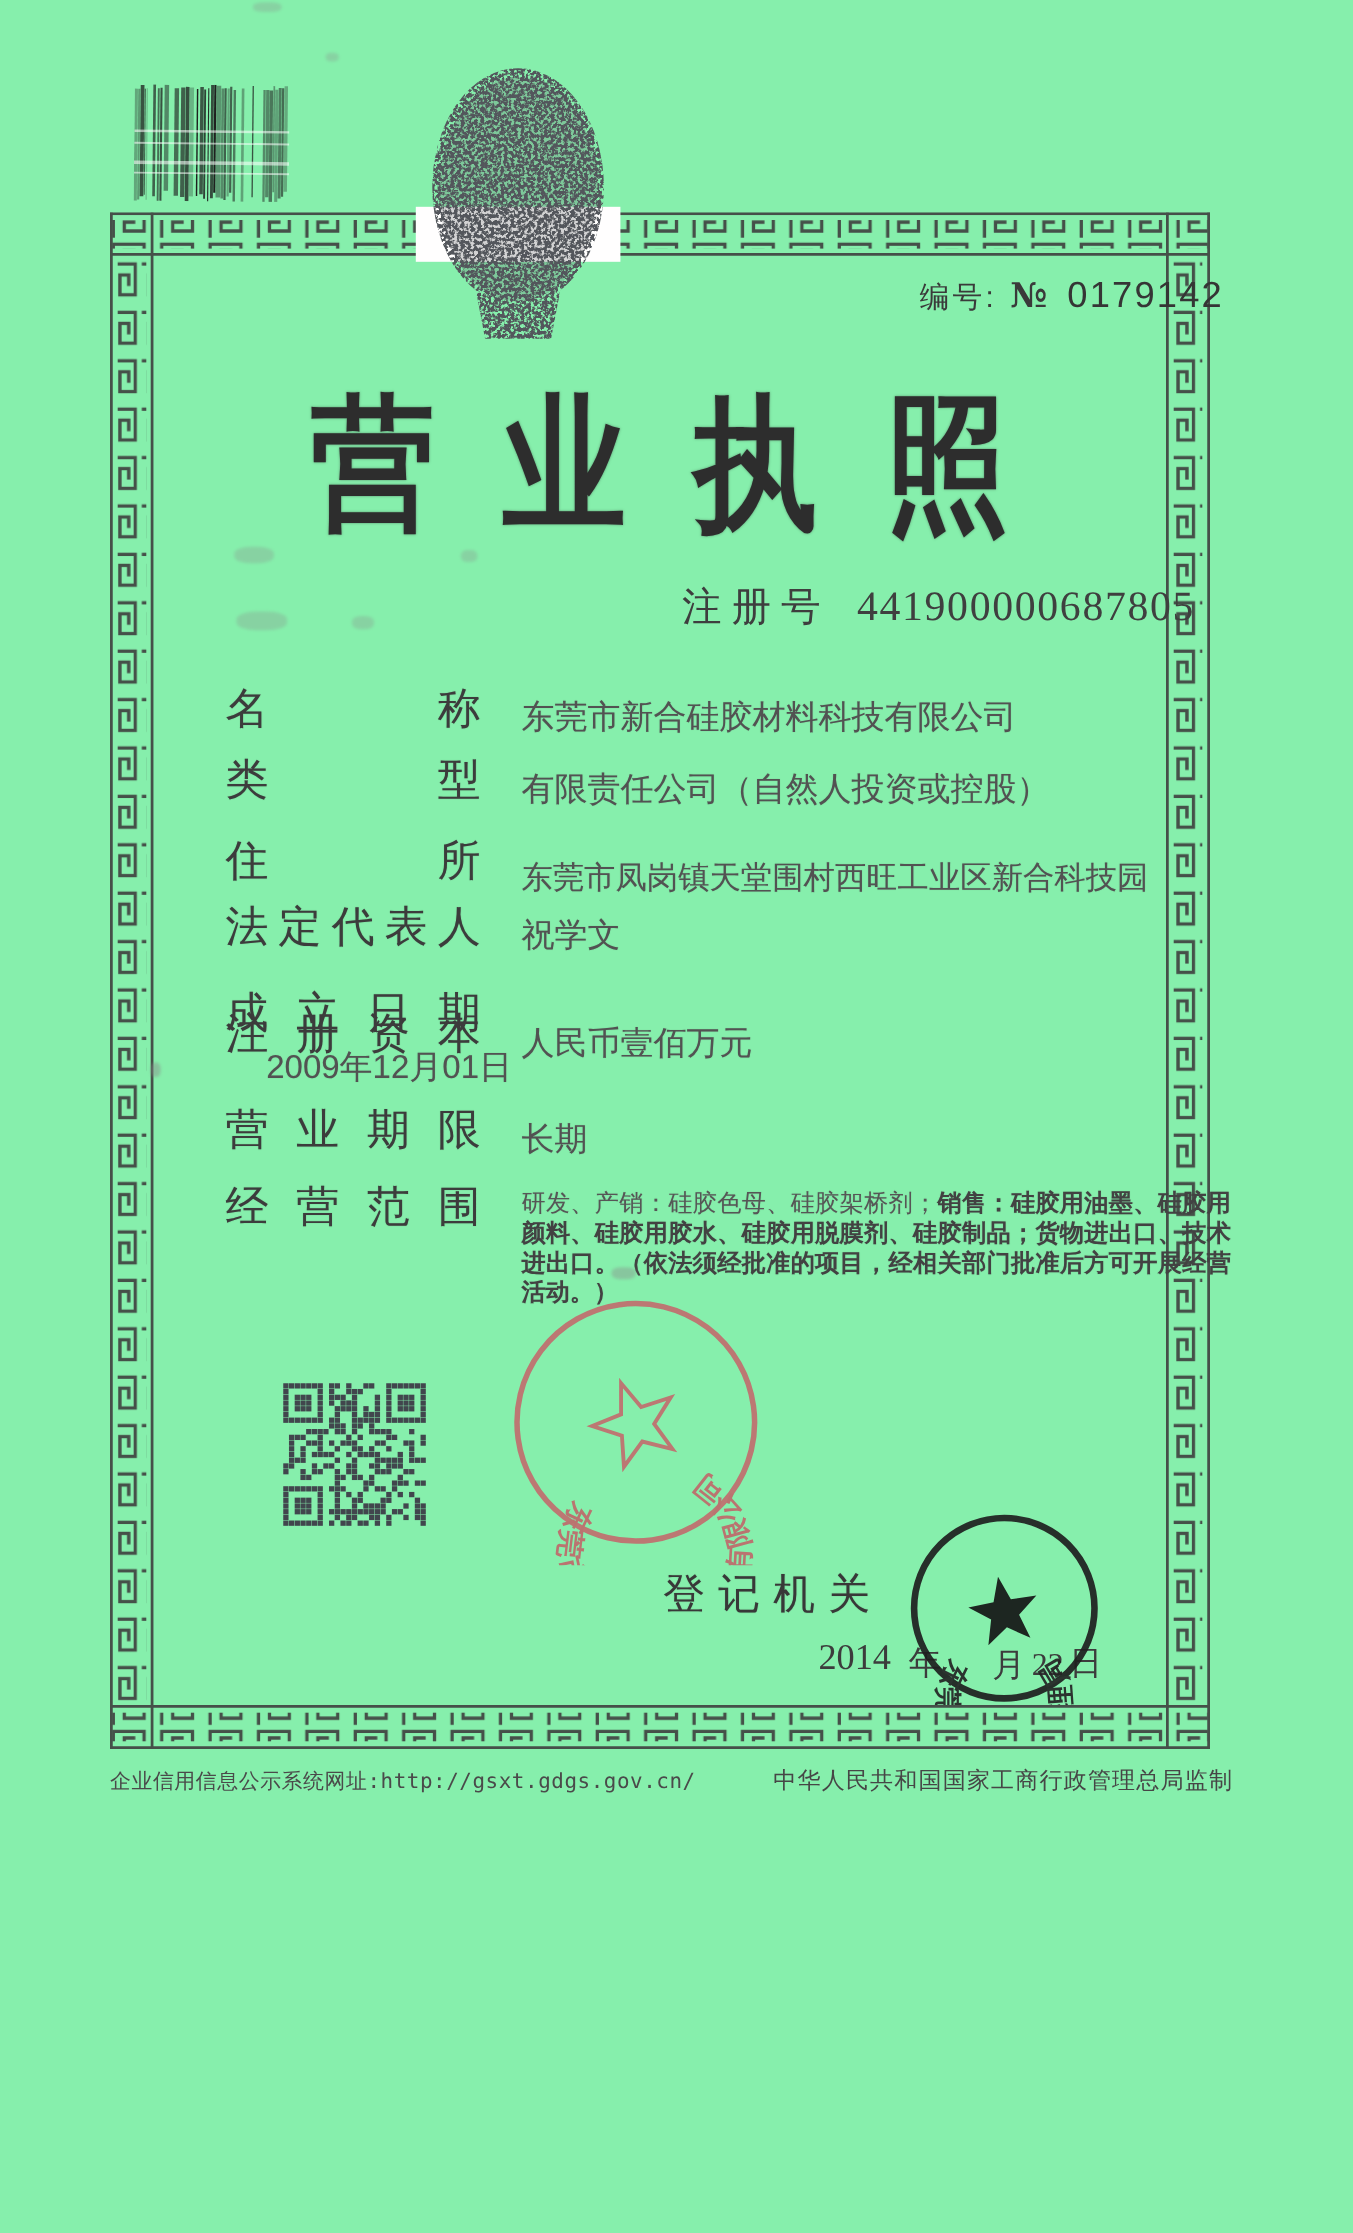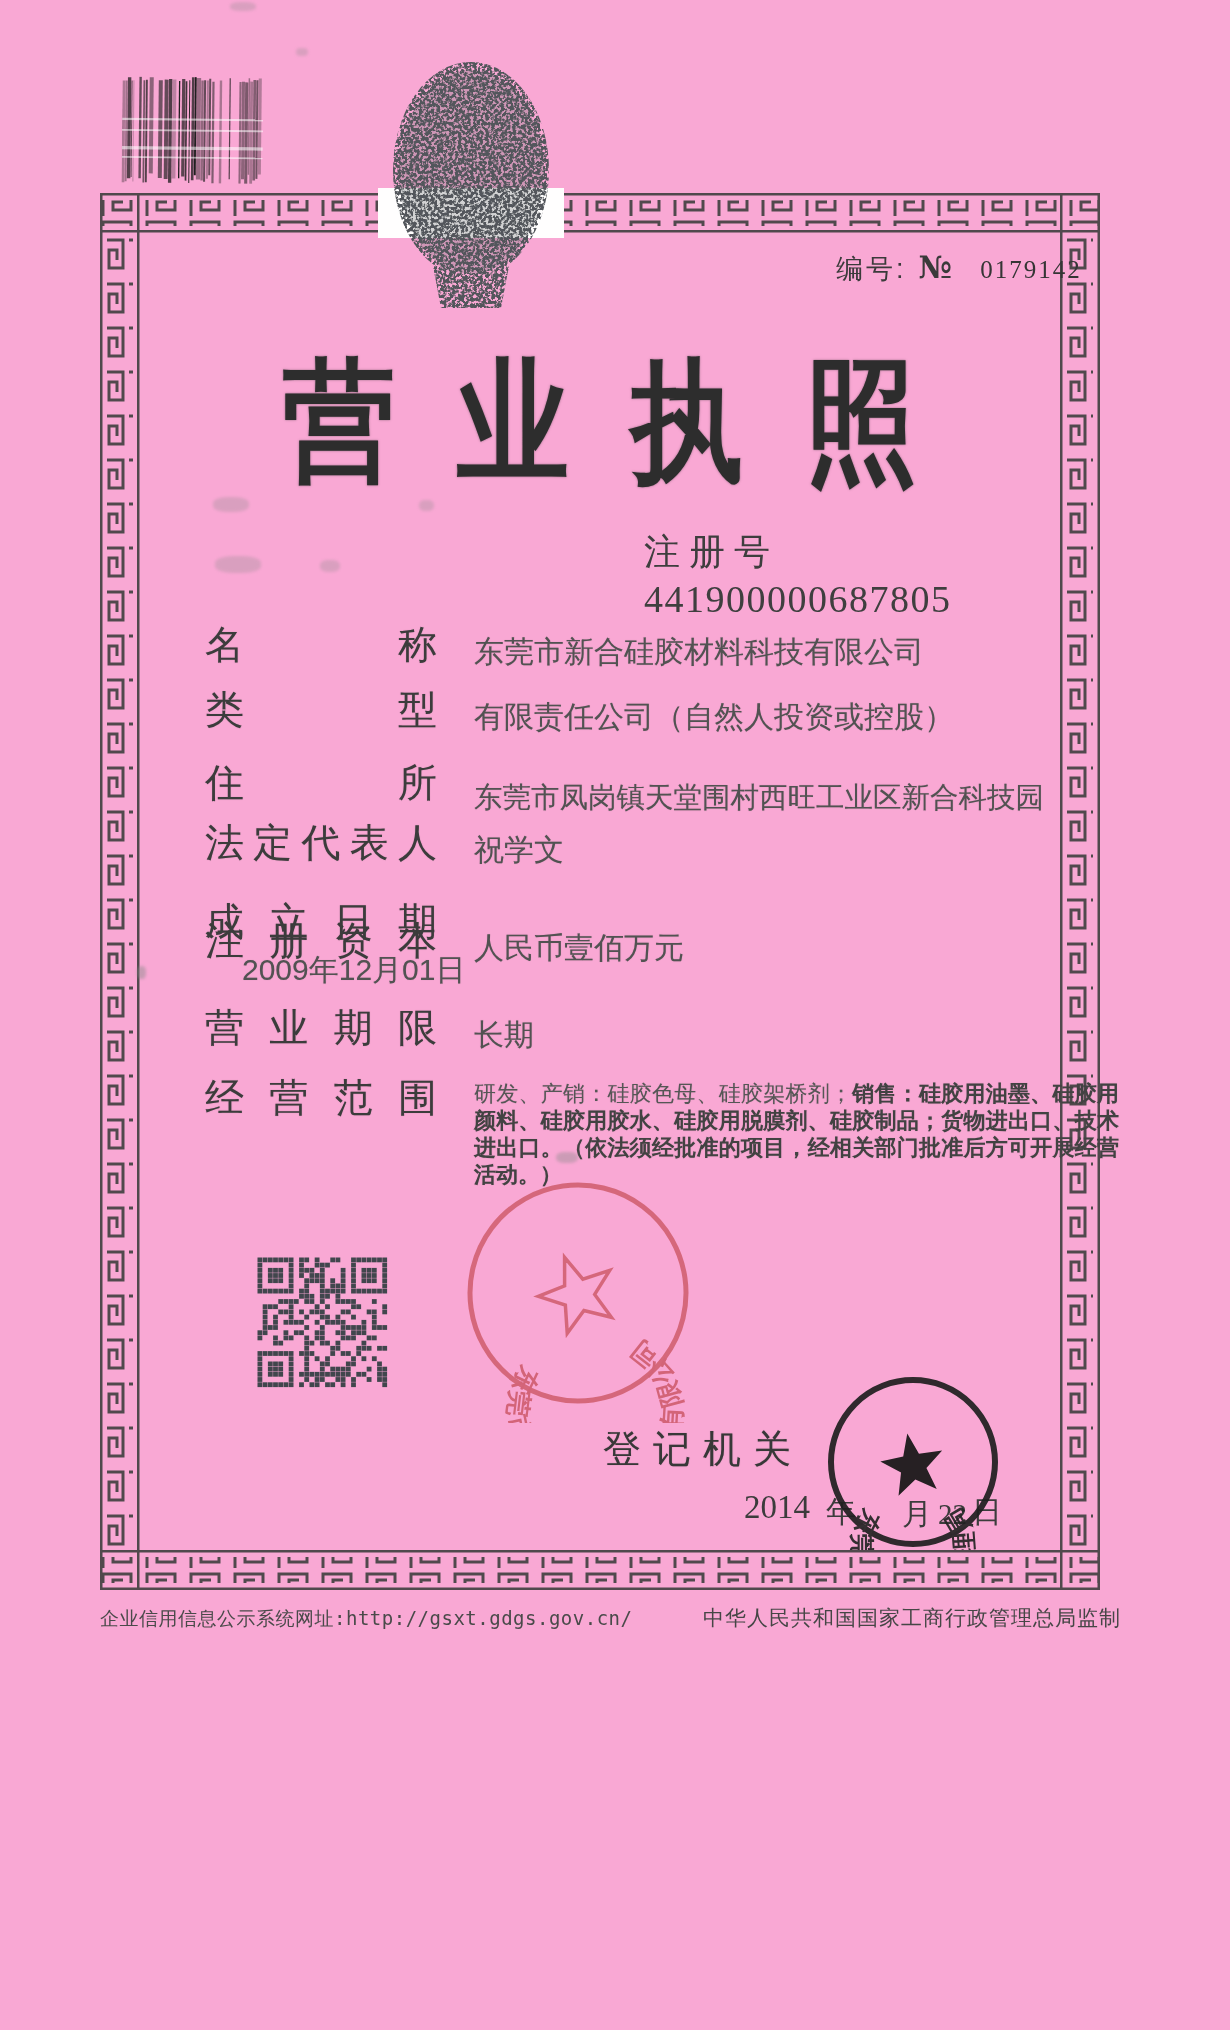--- a/index.html
+++ b/index.html
@@ -1,34 +1,34 @@
 <!DOCTYPE html>
 <html><head>
 <meta charset="utf-8">
 <style>
   html,body{margin:0;padding:0;background:#ffffff;}
-  #page{position:relative;width:1230px;height:2030px;background:#f9a8d4;overflow:hidden;
+  #page{position:relative;width:1230px;height:2030px;background:#86efac;overflow:hidden;
         font-family:"Liberation Sans","DejaVu Sans",sans-serif;}
   .abs{position:absolute;}
 
   
   #serial-line{position:absolute;left:836px;top:249px;display:flex;align-items:baseline;color:#3a3a3a;}
   #serial-label{font-size:27px;letter-spacing:3px;}
   #serial-symbol{font-family:"DejaVu Serif","Liberation Serif",serif;font-weight:700;font-size:31px;margin-left:12px;}
-  #serial-number{font-family:Liberation Serif, serif;font-size:25px;margin-left:28px;letter-spacing:2px;color:#353535;}
+  #serial-number{font-family:Liberation Sans, sans-serif;font-size:33px;margin-left:18px;letter-spacing:2px;color:#353535;}
 
   
   #title{position:absolute;left:100px;width:1000px;top:334px;display:flex;justify-content:center;
          transform:scaleY(1.18);transform-origin:top;}
   #title span{font-size:112px;font-weight:900;color:#2d2d2d;margin-right:62px;
               text-shadow:0 0 2px rgba(45,45,45,.55);}
   #title span:last-child{margin-right:0;}
 
   
-  #regno-line{position:absolute;left:620px;top:528px;display:flex;align-items:baseline;flex-direction:column;}
+  #regno-line{position:absolute;left:620px;top:528px;display:flex;align-items:baseline;}
   #regno-label{font-size:36px;letter-spacing:9px;color:#3e3e3e;font-weight:500;}
   #regno-number{font-family:"Liberation Serif","DejaVu Serif",serif;font-size:38px;margin-left:24px;
                 letter-spacing:1.5px;color:#3f3f3f;}
 
   
   .field-row{position:absolute;left:205px;display:flex;align-items:flex-start;}
   .f-label{display:inline-block;width:232px;font-size:39px;font-weight:500;color:#3c3c3c;
            text-align:justify;text-align-last:justify;line-height:1.05;
            text-shadow:0 0 1px rgba(60,60,60,.35);}
   .f-value{margin-left:37px;margin-top:7px;font-size:30px;color:#525252;white-space:nowrap;

